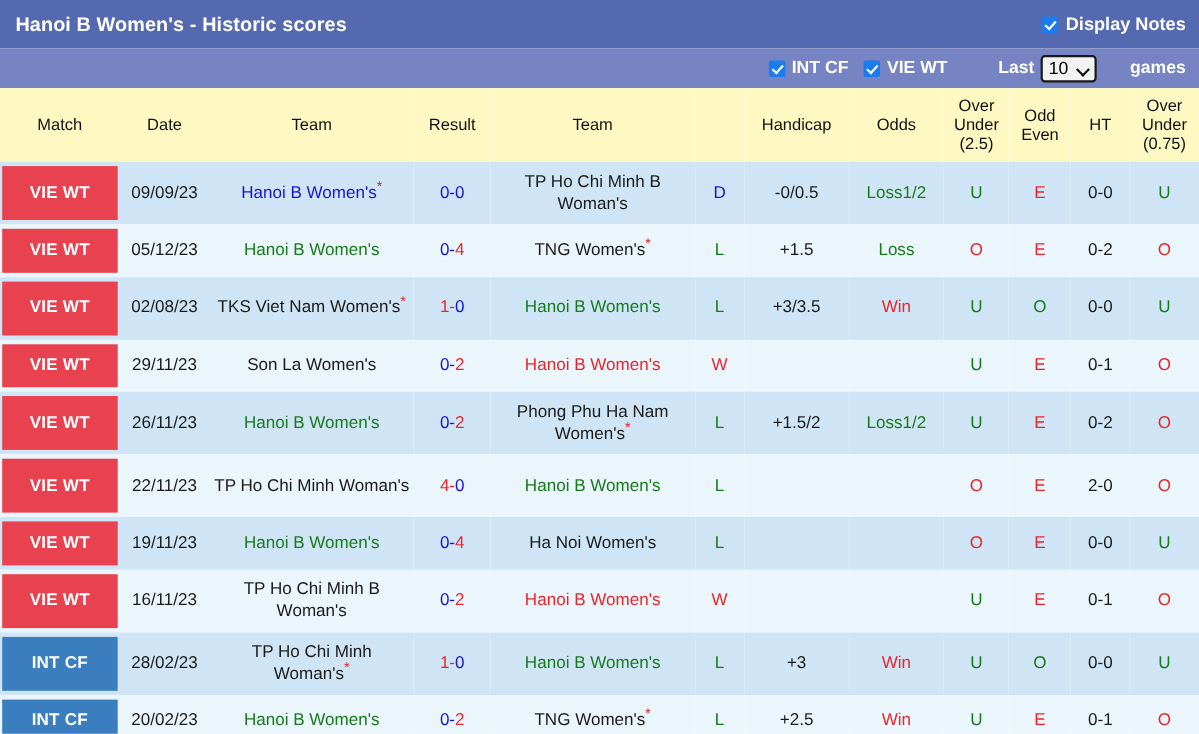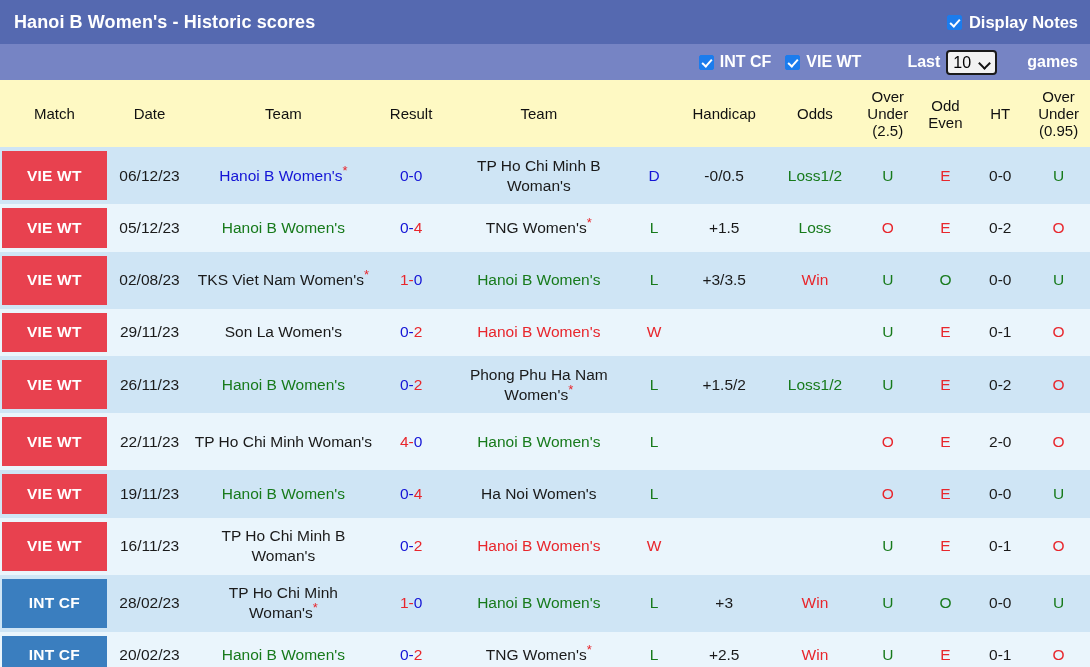--- a/index.html
+++ b/index.html
@@ -166,30 +166,30 @@
           <span>(2.5)</span>
         </th>
         <th>
           <span>Odd</span><br>
           <span>Even</span>
         </th>
         <th>HT</th>
         <th>
           <span>Over</span><br>
           <span>Under</span><br>
-          <span>(0.95)</span>
+          <span>(0.75)</span>
         </th>
       </tr>
     </thead>
     <tbody id="scores-body">
         <tr class="std tall">
           <td class="league">
             <div class="badge vie">VIE WT</div>
           </td>
-          <td><span class="black">06/12/23</span></td>
+          <td><span class="black">09/09/23</span></td>
           <td><span class="blue">Hanoi B Women's</span><span class="star">*</span></td>
           <td><span class="blue">0</span><span class="blue">-</span><span class="blue">0</span></td>
           <td><span class="black">TP Ho Chi Minh B Woman's</span></td>
           <td><span class="blue">D</span></td>
           <td><span class="black">-0/0.5</span></td>
           <td><span class="green">Loss1/2</span></td>
           <td><span class="green">U</span></td>
           <td><span class="red">E</span></td>
           <td><span class="black">0-0</span></td>
           <td><span class="green">U</span></td>

